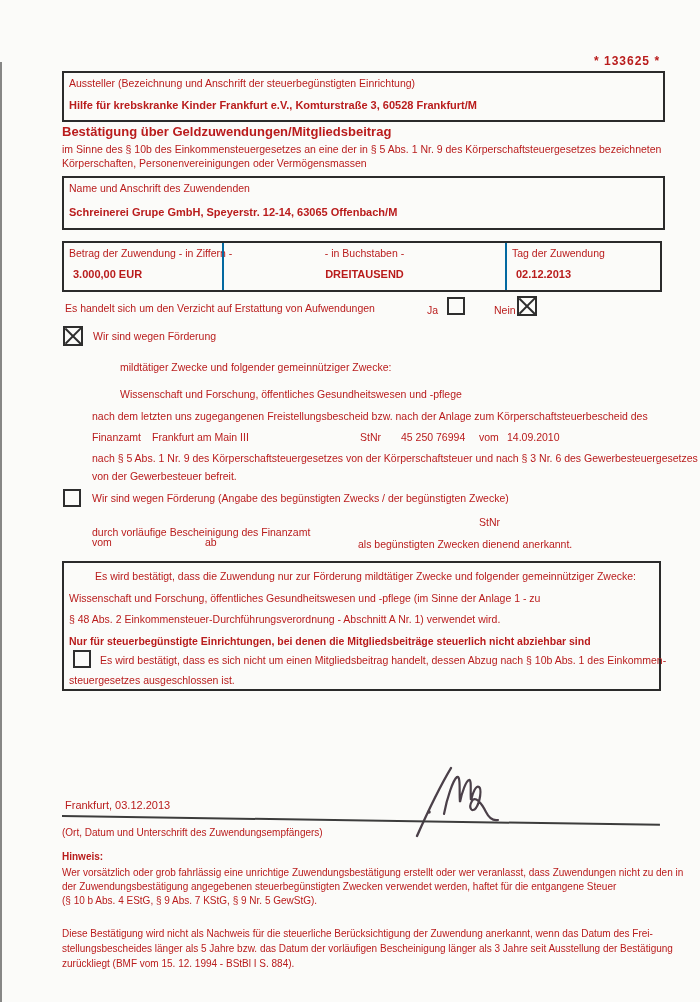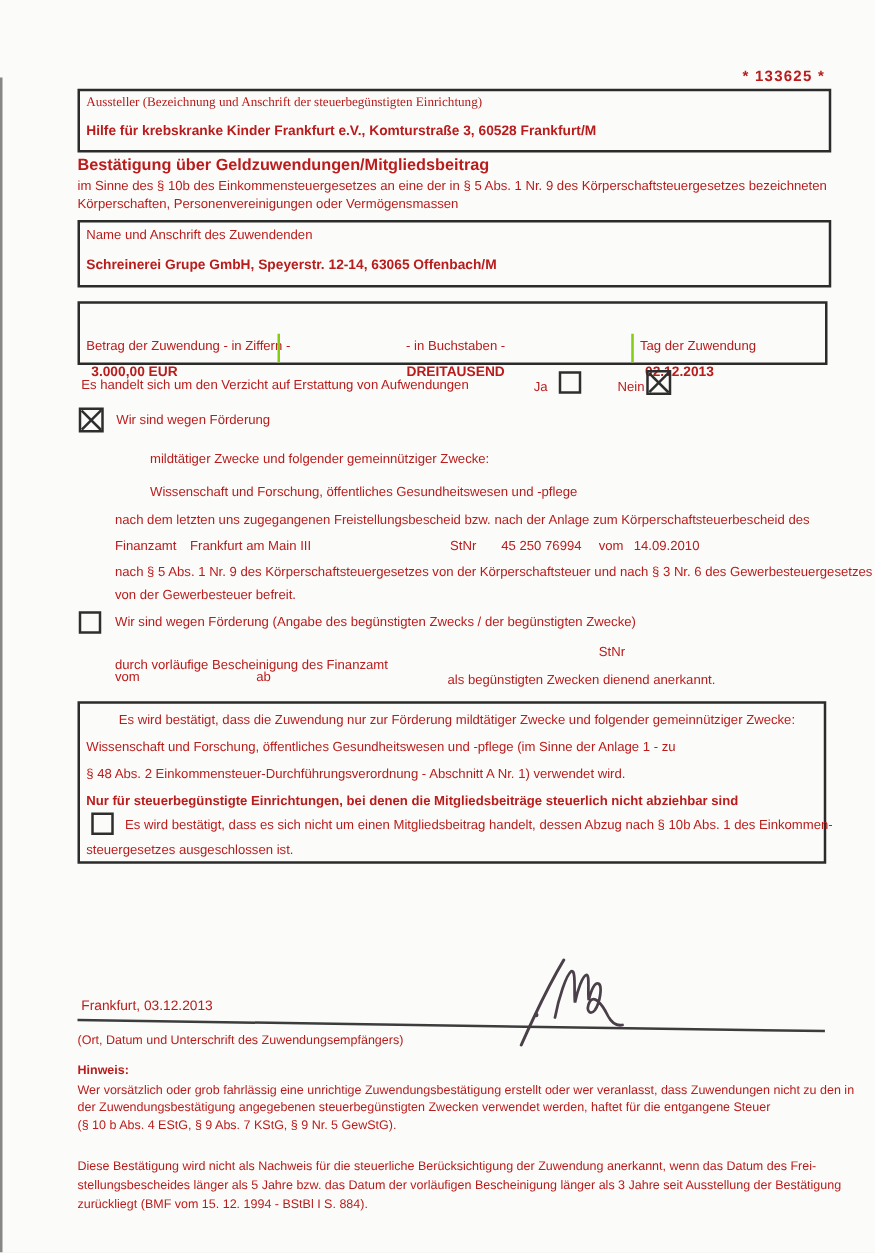--- a/index.html
+++ b/index.html
@@ -38,42 +38,42 @@
     content:"";
     position:absolute;left:50%;top:50%;
     width:135%;height:1.8px;background:#2e2e2e;
   }
   .checkbox.checked::before{transform:translate(-50%,-50%) rotate(45deg);}
   .checkbox.checked::after{transform:translate(-50%,-50%) rotate(-45deg);}
   .amount-table{
     position:absolute;left:62px;top:241px;width:596px;height:47px;
     border:2px solid #2b2b2b;display:flex;box-sizing:content-box;
   }
-  .amount-cell{position:relative;box-sizing:border-box;margin-top:24px;}
-  .amount-cell + .amount-cell{border-left:2px solid #84cc16;}
+  .amount-cell{position:relative;box-sizing:border-box;}
+  .amount-cell + .amount-cell{border-left:2px solid #0369a1;}
   .cell-label{position:absolute;left:5px;top:4px;font-size:10.5px;white-space:nowrap;}
   .cell-value{position:absolute;left:9px;top:25px;font-size:11px;font-weight:bold;white-space:nowrap;}
   .center .cell-label{left:0;right:0;text-align:center;}
   .center .cell-value{left:0;right:0;text-align:center;}
   .sig-line{
     position:absolute;left:62px;top:815px;width:598px;height:2px;
     background:#3c3c3c;transform:rotate(0.85deg);transform-origin:left center;
   }
 </style>
 </head>
 <body>
 
 <div id="page">
 
   <div class="scan-edge"></div>
 
   <div class="abs b" style="left:594px;top:54px;font-size:12px;letter-spacing:1px;">* 133625 *</div>
 
   <div class="box" style="left:62px;top:71px;width:599px;height:47px;">
-    <div class="abs sm" style="left:5px;top:4px;font-family:Liberation Serif, serif;">Aussteller (Bezeichnung und Anschrift der steuerbegünstigten Einrichtung)</div>
+    <div class="abs sm" style="left:5px;top:4px;">Aussteller (Bezeichnung und Anschrift der steuerbegünstigten Einrichtung)</div>
     <div class="abs val" style="left:5px;top:26px;">Hilfe für krebskranke Kinder Frankfurt e.V., Komturstraße 3, 60528 Frankfurt/M</div>
   </div>
 
   <div class="abs b" style="left:62px;top:124px;font-size:13px;">Bestätigung über Geldzuwendungen/Mitgliedsbeitrag</div>
   <div class="abs sm" style="left:62px;top:143px;">im Sinne des § 10b des Einkommensteuergesetzes an eine der in § 5 Abs. 1 Nr. 9 des Körperschaftsteuergesetzes bezeichneten</div>
   <div class="abs sm" style="left:62px;top:157px;">Körperschaften, Personenvereinigungen oder Vermögensmassen</div>
 
   <div class="box" style="left:62px;top:176px;width:599px;height:50px;">
     <div class="abs sm" style="left:5px;top:4px;">Name und Anschrift des Zuwendenden</div>
     <div class="abs val" style="left:5px;top:28px;">Schreinerei Grupe GmbH, Speyerstr. 12-14, 63065 Offenbach/M</div>

